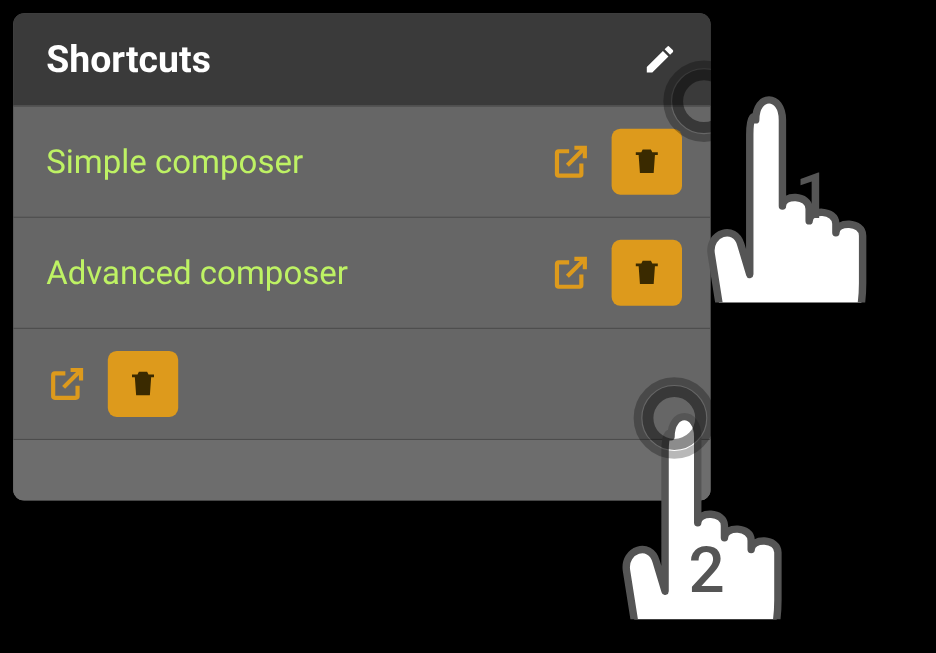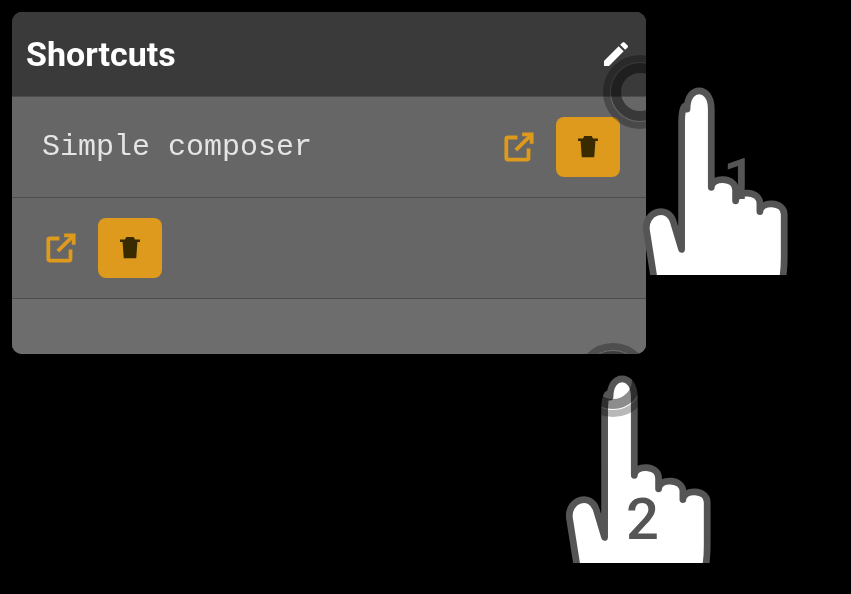--- a/index.html
+++ b/index.html
@@ -18,21 +18,21 @@
       background: #5a5a5a;
       border-radius: 10px;
       overflow: hidden;
       box-shadow: 0 2px 10px rgba(0,0,0,0.5);
     }
     .panel-header {
       background: #3a3a3a;
       display: flex;
       align-items: center;
       justify-content: space-between;
-      padding: 22px 14px;
+      padding: 22px 30px;
       gap: 22px;
     }
     .panel-title {
       color: #fff;
       font-size: 34px;
       font-weight: 700;
     }
     .edit-icon {
       width: 32px;
       height: 32px;
@@ -42,24 +42,23 @@
       background: #666;
     }
     .row {
       display: flex;
       align-items: center;
       padding: 20px 26px 20px 30px;
       border-top: 1px solid #4c4c4c;
     }
     .row-label {
       flex: 1;
-      color: #e5e5e5;
+      color: #bef264;
       font-size: 30px;
       font-weight: 400;
-      font-family: Liberation Mono, monospace;
     }
     .open-icon {
       width: 38px;
       height: 38px;
       margin-right: 18px;
       cursor: pointer;
     }
     .delete-btn {
       width: 64px;
       height: 60px;
@@ -129,20 +128,37 @@
       </span>
       <button class="delete-btn">
         <span>
           <svg class="trash-icon" viewBox="0 0 24 24" fill="#3a2a00">
               <path d="M6 7h12l-1 14H7L6 7zm3-3h6l1 2H8l1-2zM4 6h16v2H4z"></path>
             </svg>
         </span>
       </button>
     </div>
 
+    <div class="row">
+      <div class="row-label">Advanced composer</div>
+      <span class="open-icon">
+        <svg viewBox="0 0 24 24" fill="none" stroke="#dd9a1c" stroke-width="2.4">
+            <path d="M18 13v6a1 1 0 0 1-1 1H5a1 1 0 0 1-1-1V7a1 1 0 0 1 1-1h6"></path>
+            <path d="M14 4h6v6"></path>
+            <path d="M10 14L20 4"></path>
+          </svg>
+      </span>
+      <button class="delete-btn">
+        <span>
+          <svg class="trash-icon" viewBox="0 0 24 24" fill="#3a2a00">
+              <path d="M6 7h12l-1 14H7L6 7zm3-3h6l1 2H8l1-2zM4 6h16v2H4z"></path>
+            </svg>
+        </span>
+      </button>
+    </div>
 
     <div class="row">
       <span class="open-icon">
         <svg viewBox="0 0 24 24" fill="none" stroke="#dd9a1c" stroke-width="2.4">
             <path d="M18 13v6a1 1 0 0 1-1 1H5a1 1 0 0 1-1-1V7a1 1 0 0 1 1-1h6"></path>
             <path d="M14 4h6v6"></path>
             <path d="M10 14L20 4"></path>
           </svg>
       </span>
       <button class="delete-btn">

